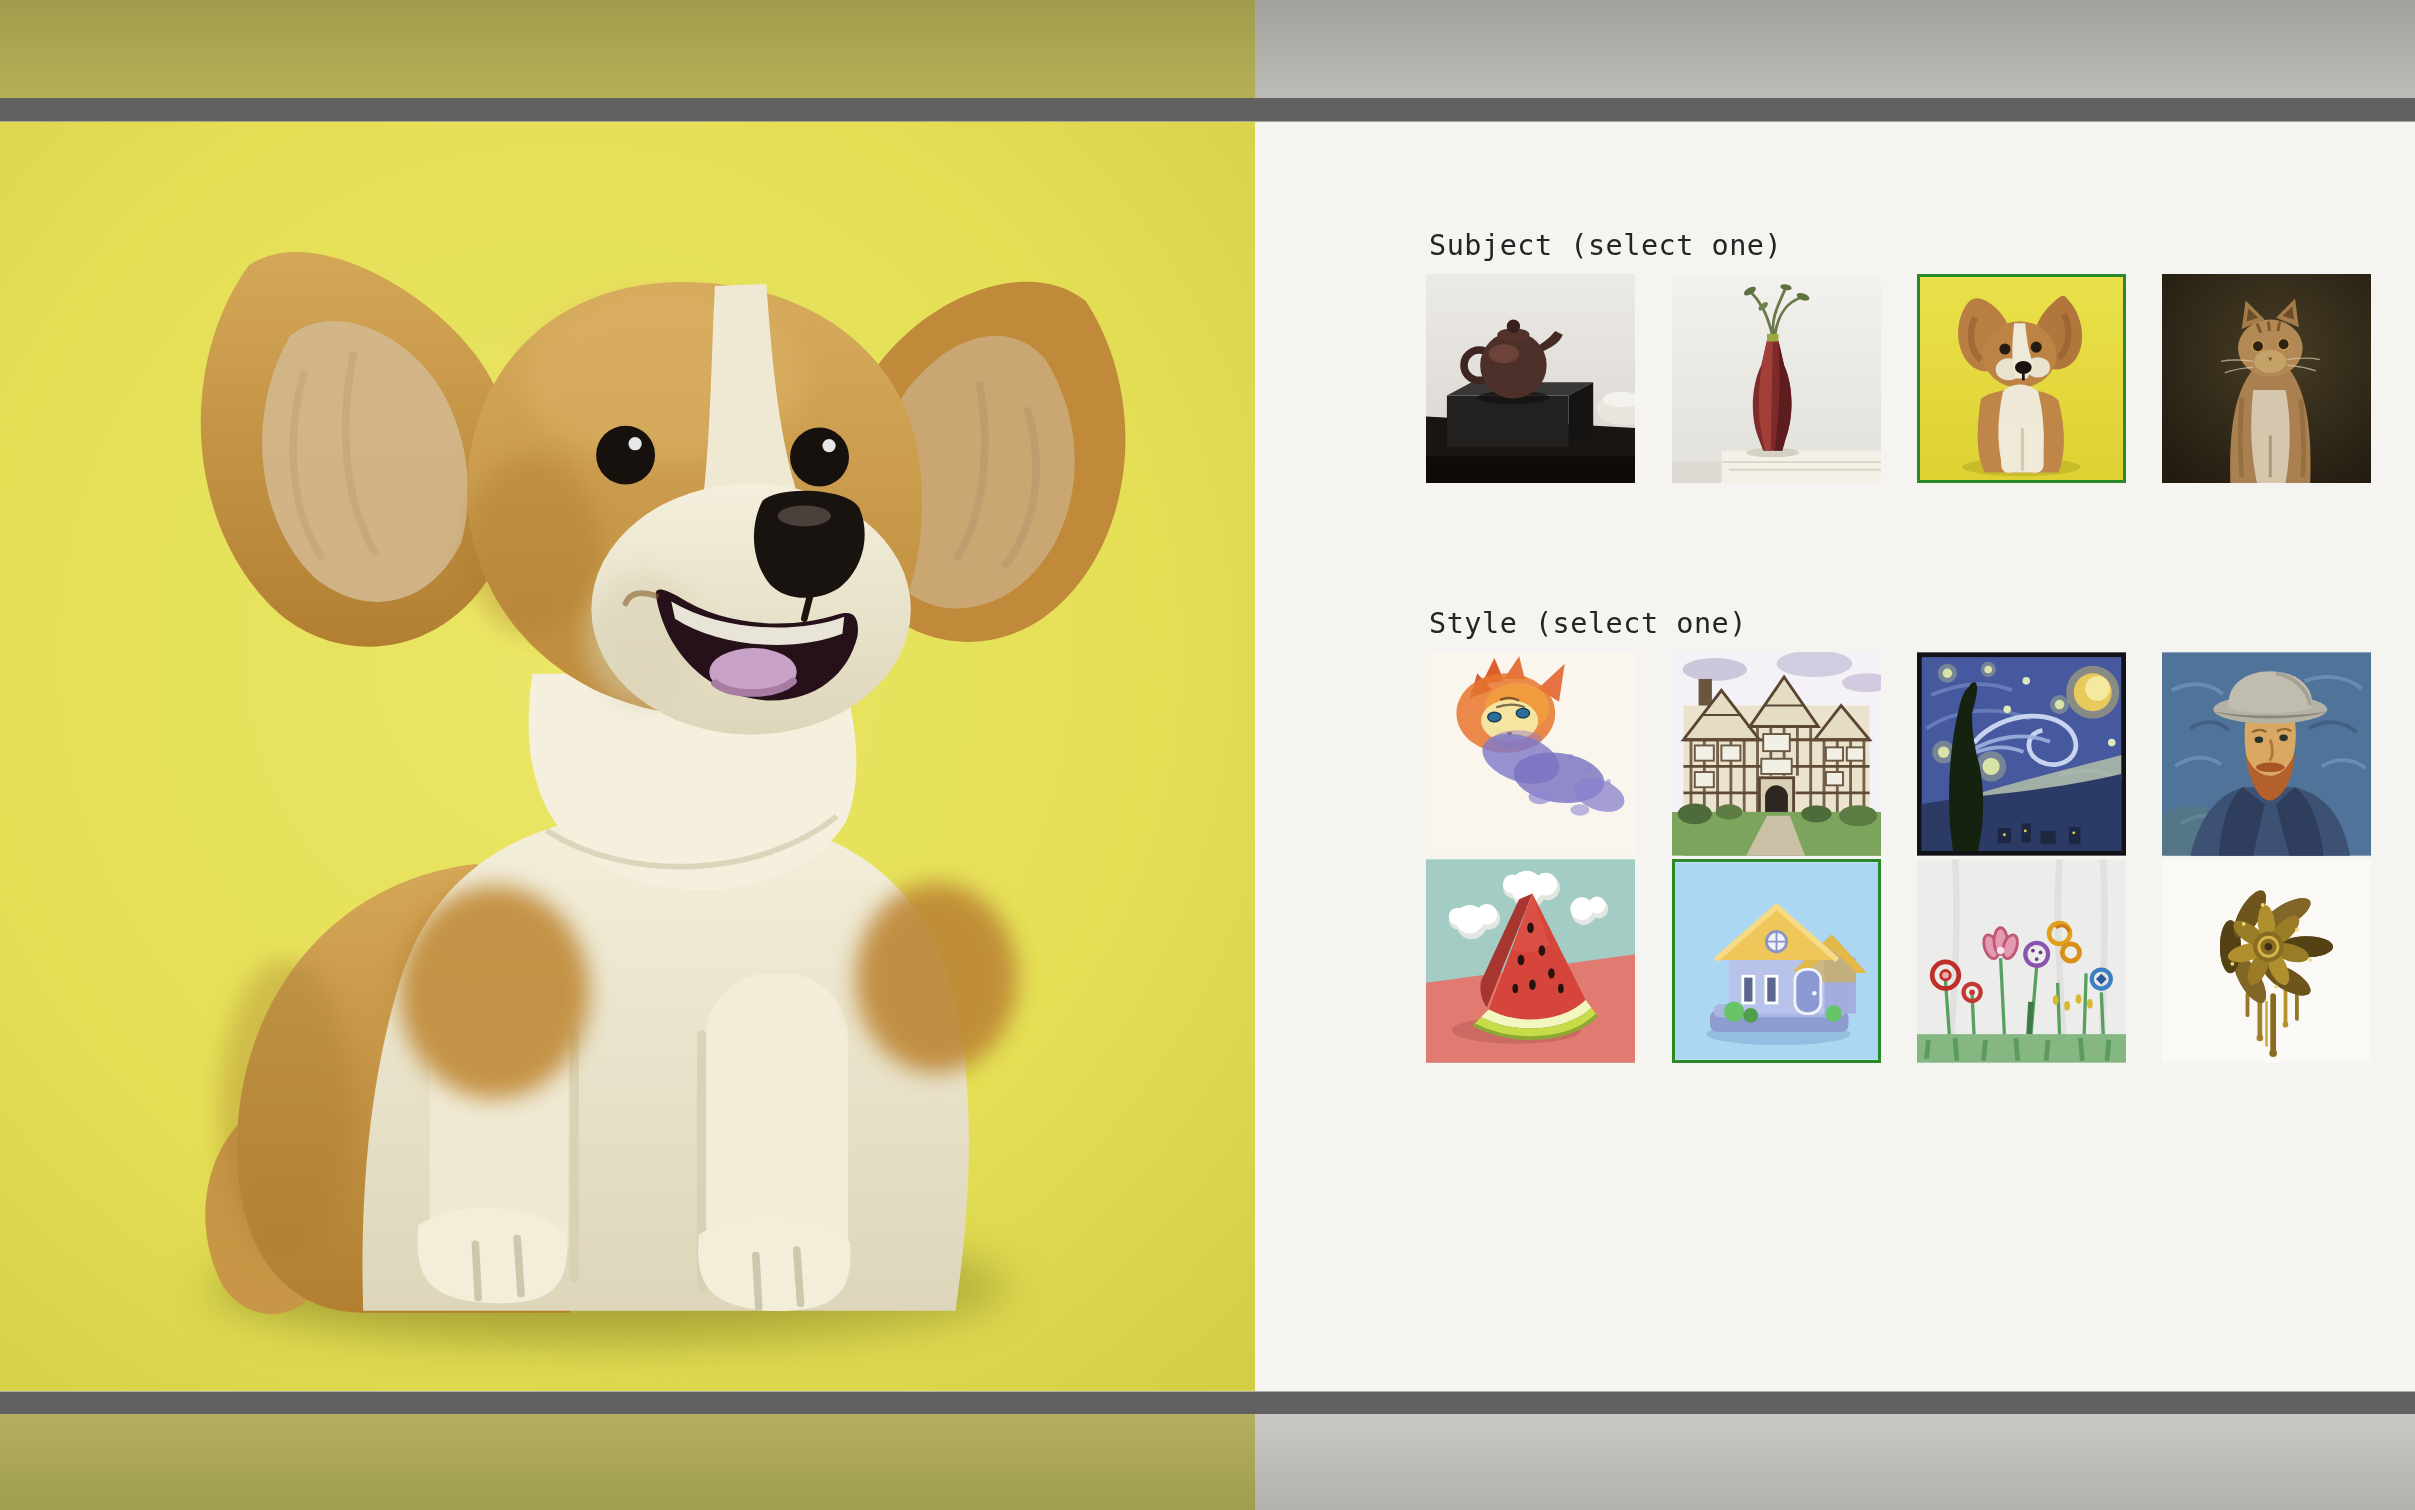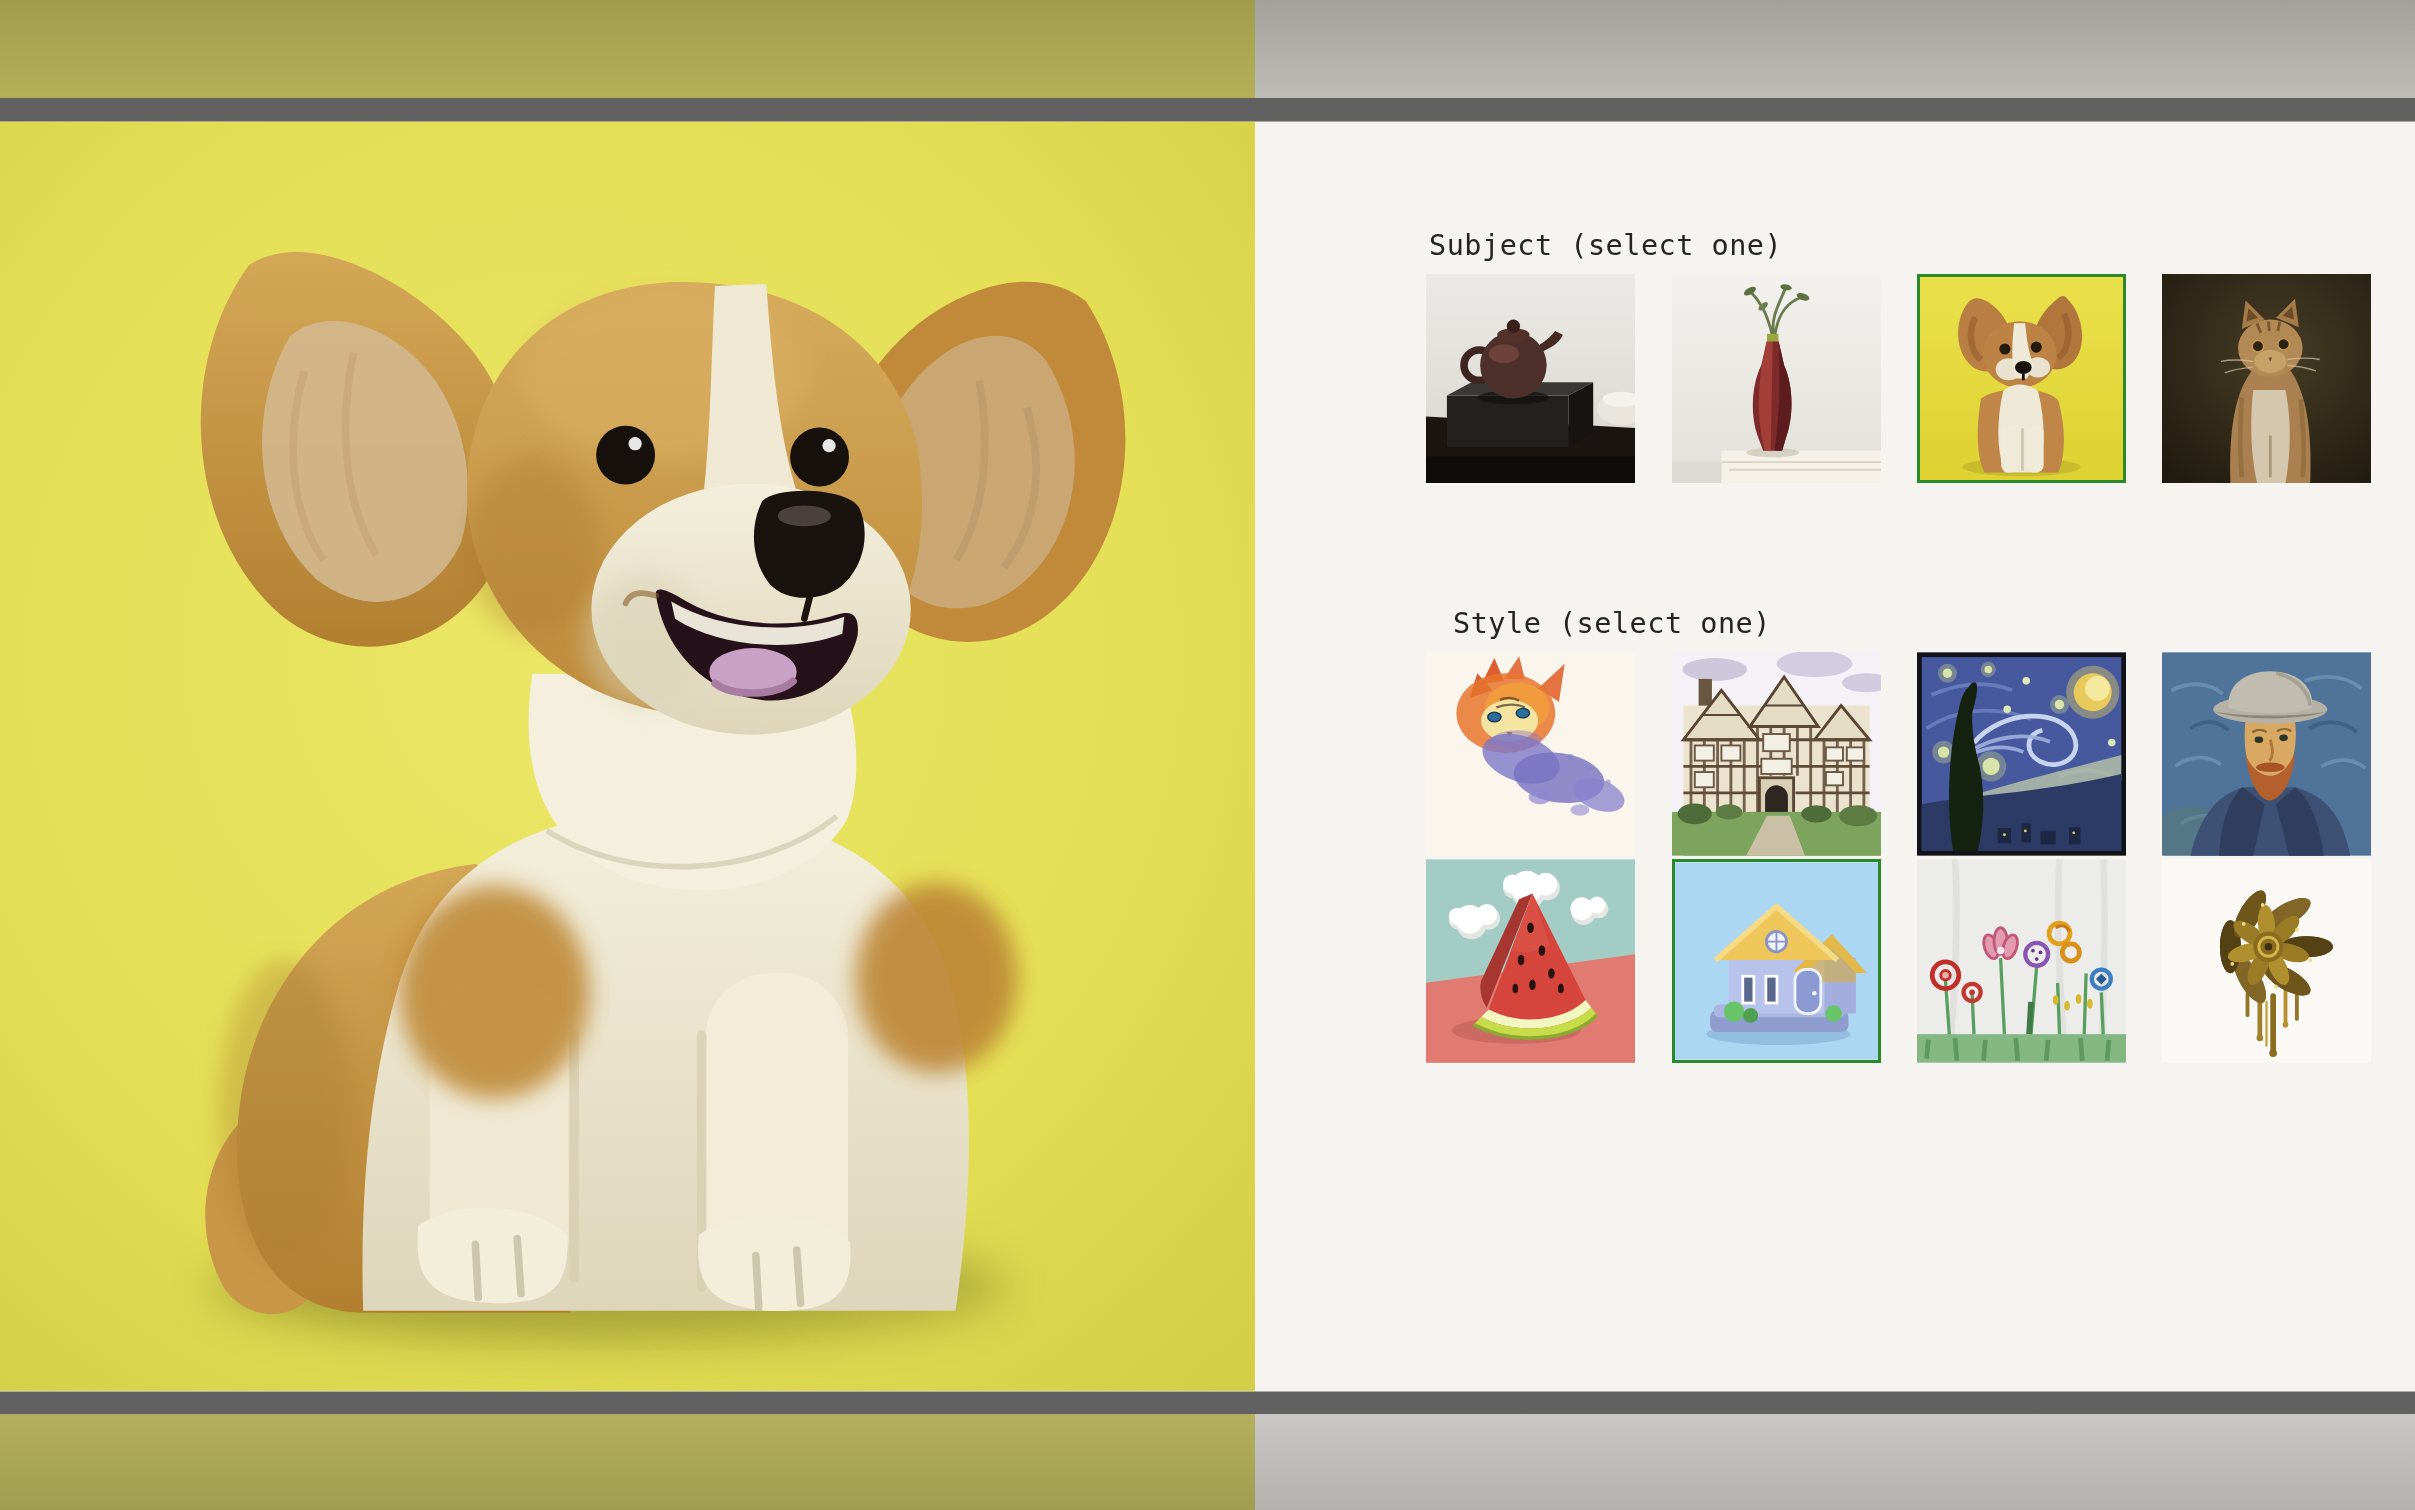--- a/index.html
+++ b/index.html
@@ -16,21 +16,21 @@
   .bar{position:absolute;left:0;right:0;height:24px;background:var(--bar-gray,#616162);box-sizing:border-box;}
   .bar-top{top:98px;border-bottom:1.9px solid rgba(250,250,205,.45);}
   .bar-bottom{top:1391px;border-top:1.9px solid rgba(252,252,238,.5);}
   .content{position:absolute;left:0;top:122px;width:2416px;height:1026px;text-align:right;}
   .preview{position:absolute;left:0;top:0;width:1255px;height:1269px;background:var(--canvas-yellow,#e7e25b);}
   .preview svg{display:block;width:100%;height:100%;}
   .panel{position:absolute;left:1255px;top:0;width:1160px;height:1269px;background:var(--panel-bg,#f5f4f1);}
   .section-label{position:absolute;left:174px;font-size:28.5px;line-height:34px;letter-spacing:0.5px;
                  color:#242424;white-space:pre;}
   .lbl-subject{top:107px;}
-  .lbl-style{top:485px;margin-left:24px;}
+  .lbl-style{top:485px;}
   .tile{position:absolute;width:209px;margin:0;padding:0;border:0;background:none;cursor:pointer;
         box-sizing:border-box;display:block;}
   .tile svg{width:100%;height:100%;display:block;}
   .tile.selected{border:3.8px solid var(--sel,#2a8a2a);box-shadow:inset 0 0 0 1.9px rgba(255,255,255,.85);}
   .rs{top:152px;height:209px;}
   .r1{top:530px;height:204px;}
   .r2{top:737px;height:204px;}
   .c1{left:171px;}.c2{left:417px;}.c3{left:662px;}.c4{left:907px;}
 </style>
 </head>

